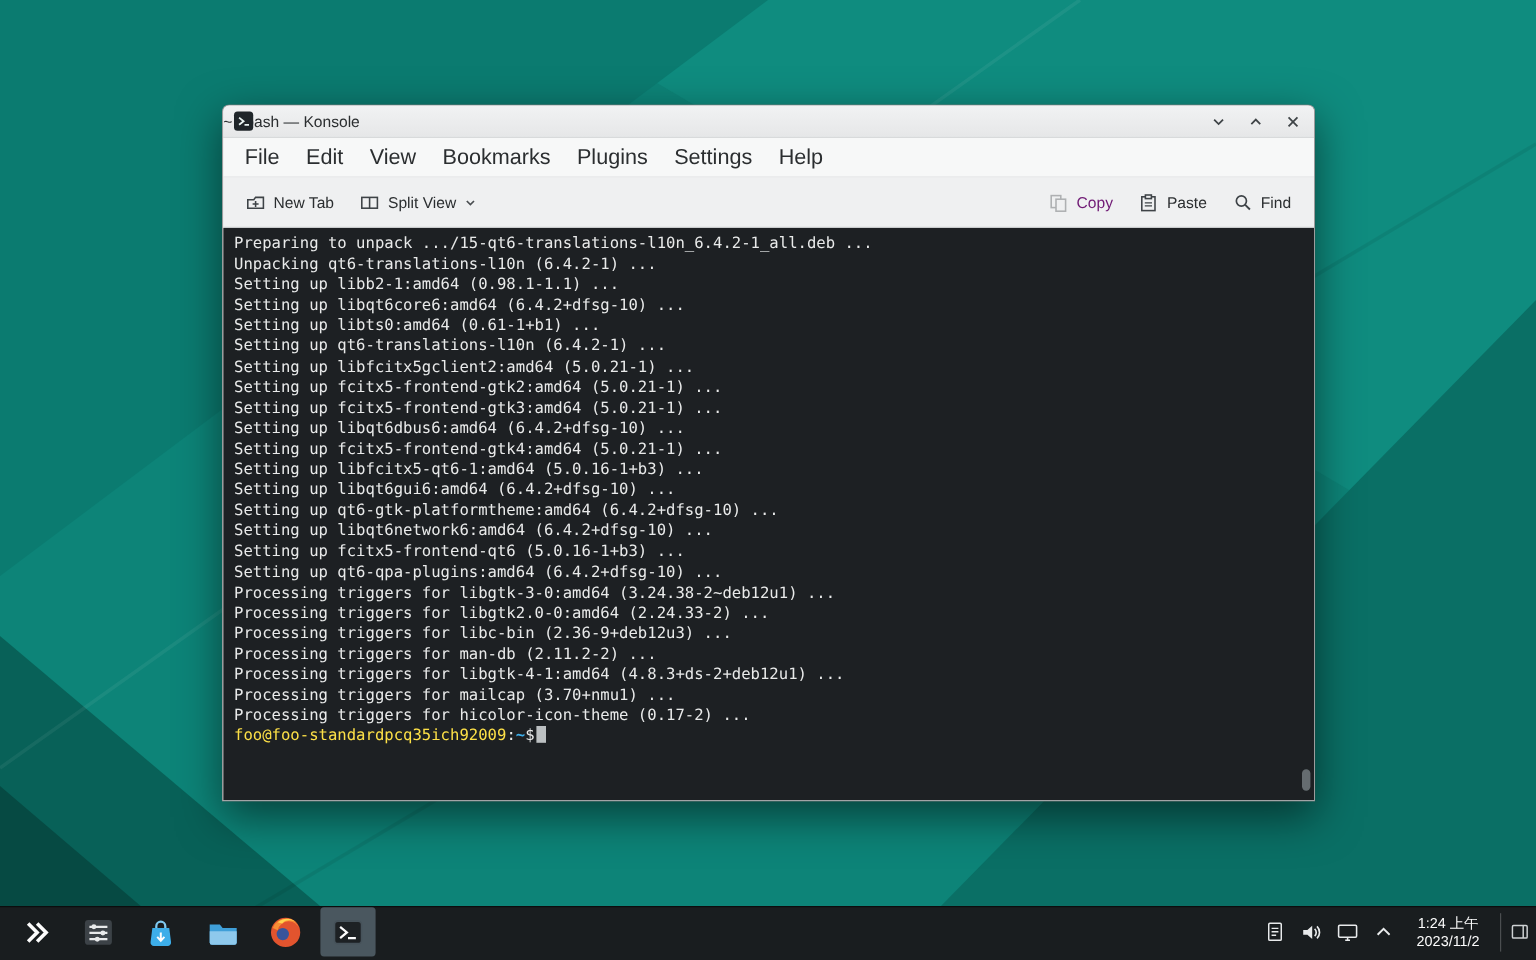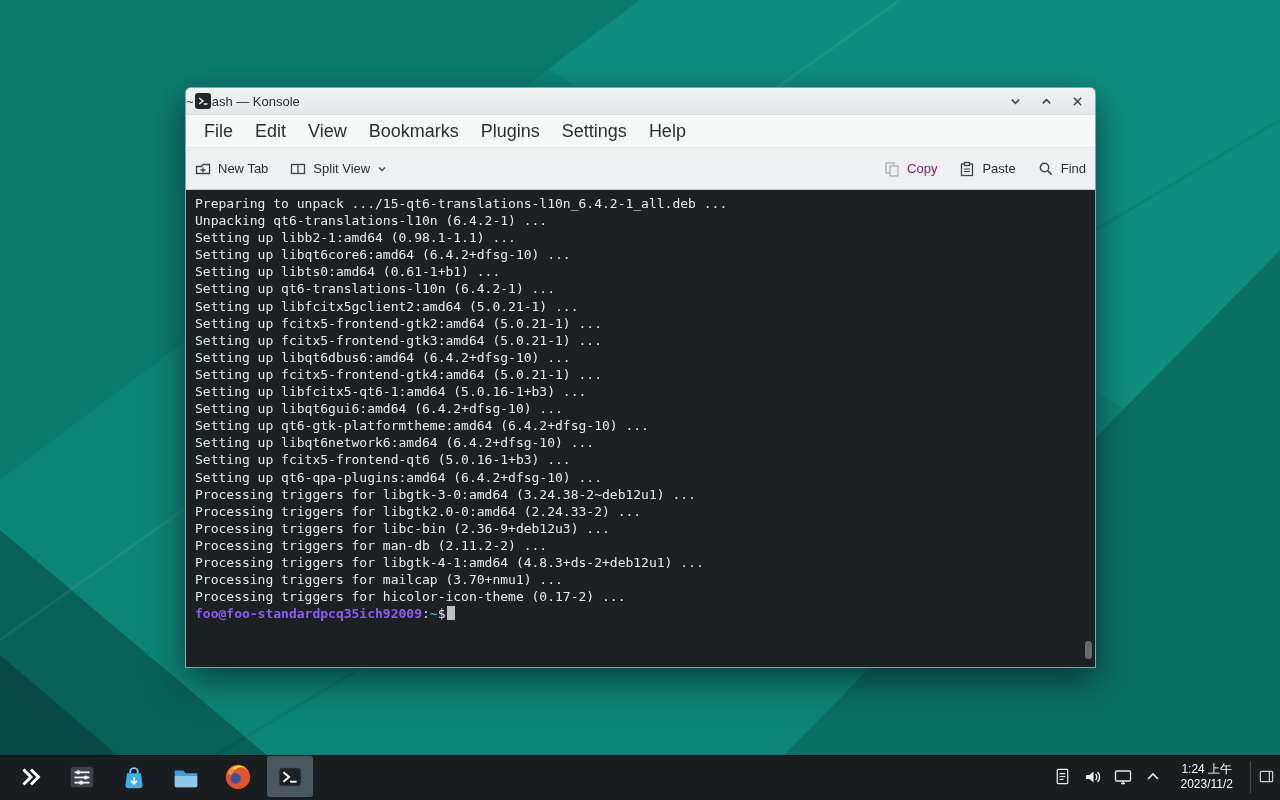--- a/index.html
+++ b/index.html
@@ -19,31 +19,31 @@
   .app-icon16 { width:16px; height:16px; background:#20262a; border-radius:3px;
                 display:flex; align-items:center; justify-content:center; z-index:2; flex:none; }
   .tb-buttons { margin-left:auto; display:flex; gap:13px; align-items:center; z-index:2; }
   .tb-btn { width:18px; height:18px; display:flex; align-items:center; justify-content:center; cursor:pointer; }
 
   .menubar { height:33px; background:#f7f8f8; display:flex; align-items:center; padding:0 7px;
              border-bottom:1px solid #e3e5e6; flex:none; }
   .menu-item { padding:6px 11px; font-size:18px; color:#2b2e30; cursor:pointer; border-radius:3px; }
 
   .toolbar { height:42px; background:#eff0f1; border-bottom:1px solid #c9cbcd; display:flex;
-             align-items:center; padding:0 0; gap:4px; flex:none; }
+             align-items:center; padding:0 10px; gap:4px; flex:none; }
   .tool-btn { display:flex; align-items:center; gap:7px; padding:6px 9px; font-size:13px; color:#2b2e30;
               border-radius:3px; cursor:pointer; }
   .tool-btn.disabled { color:#701a75; }
   .spacer { flex:1; }
 
   .term { flex:1; background:#1d2023; padding:5px 9px; position:relative;
           font-family:"DejaVu Sans Mono",monospace; font-size:13px; line-height:17.1px;
           color:#e9eaea; cursor:text; }
   .term-line { white-space:pre; }
-  .p-user { color:#8b5cf6; font-weight:bold; }
+  .p-user { color:#fde047; font-weight:normal; }
   .p-path { color:#3daee9; font-weight:bold; }
   .cursor { display:inline-block; width:8px; height:14px; background:#bcc0c2; vertical-align:-2px; margin-left:2px; }
   .scrollbar { position:absolute; right:2px; top:4px; bottom:4px; width:8px; cursor:pointer; }
   .scroll-thumb { position:absolute; bottom:4px; left:0; width:7px; height:18px; border-radius:4px; background:#656c70; }
 
   
   .taskbar { position:absolute; left:0; right:0; bottom:0; height:45px; background:#191d1f;
              border-top:1px solid #0b0d0e; display:flex; align-items:flex-start; padding:0 4px; }
   .task { width:46px; height:41px; display:flex; align-items:center; justify-content:center;
           border-radius:3px; cursor:pointer; margin:0 3px; flex:none; }

